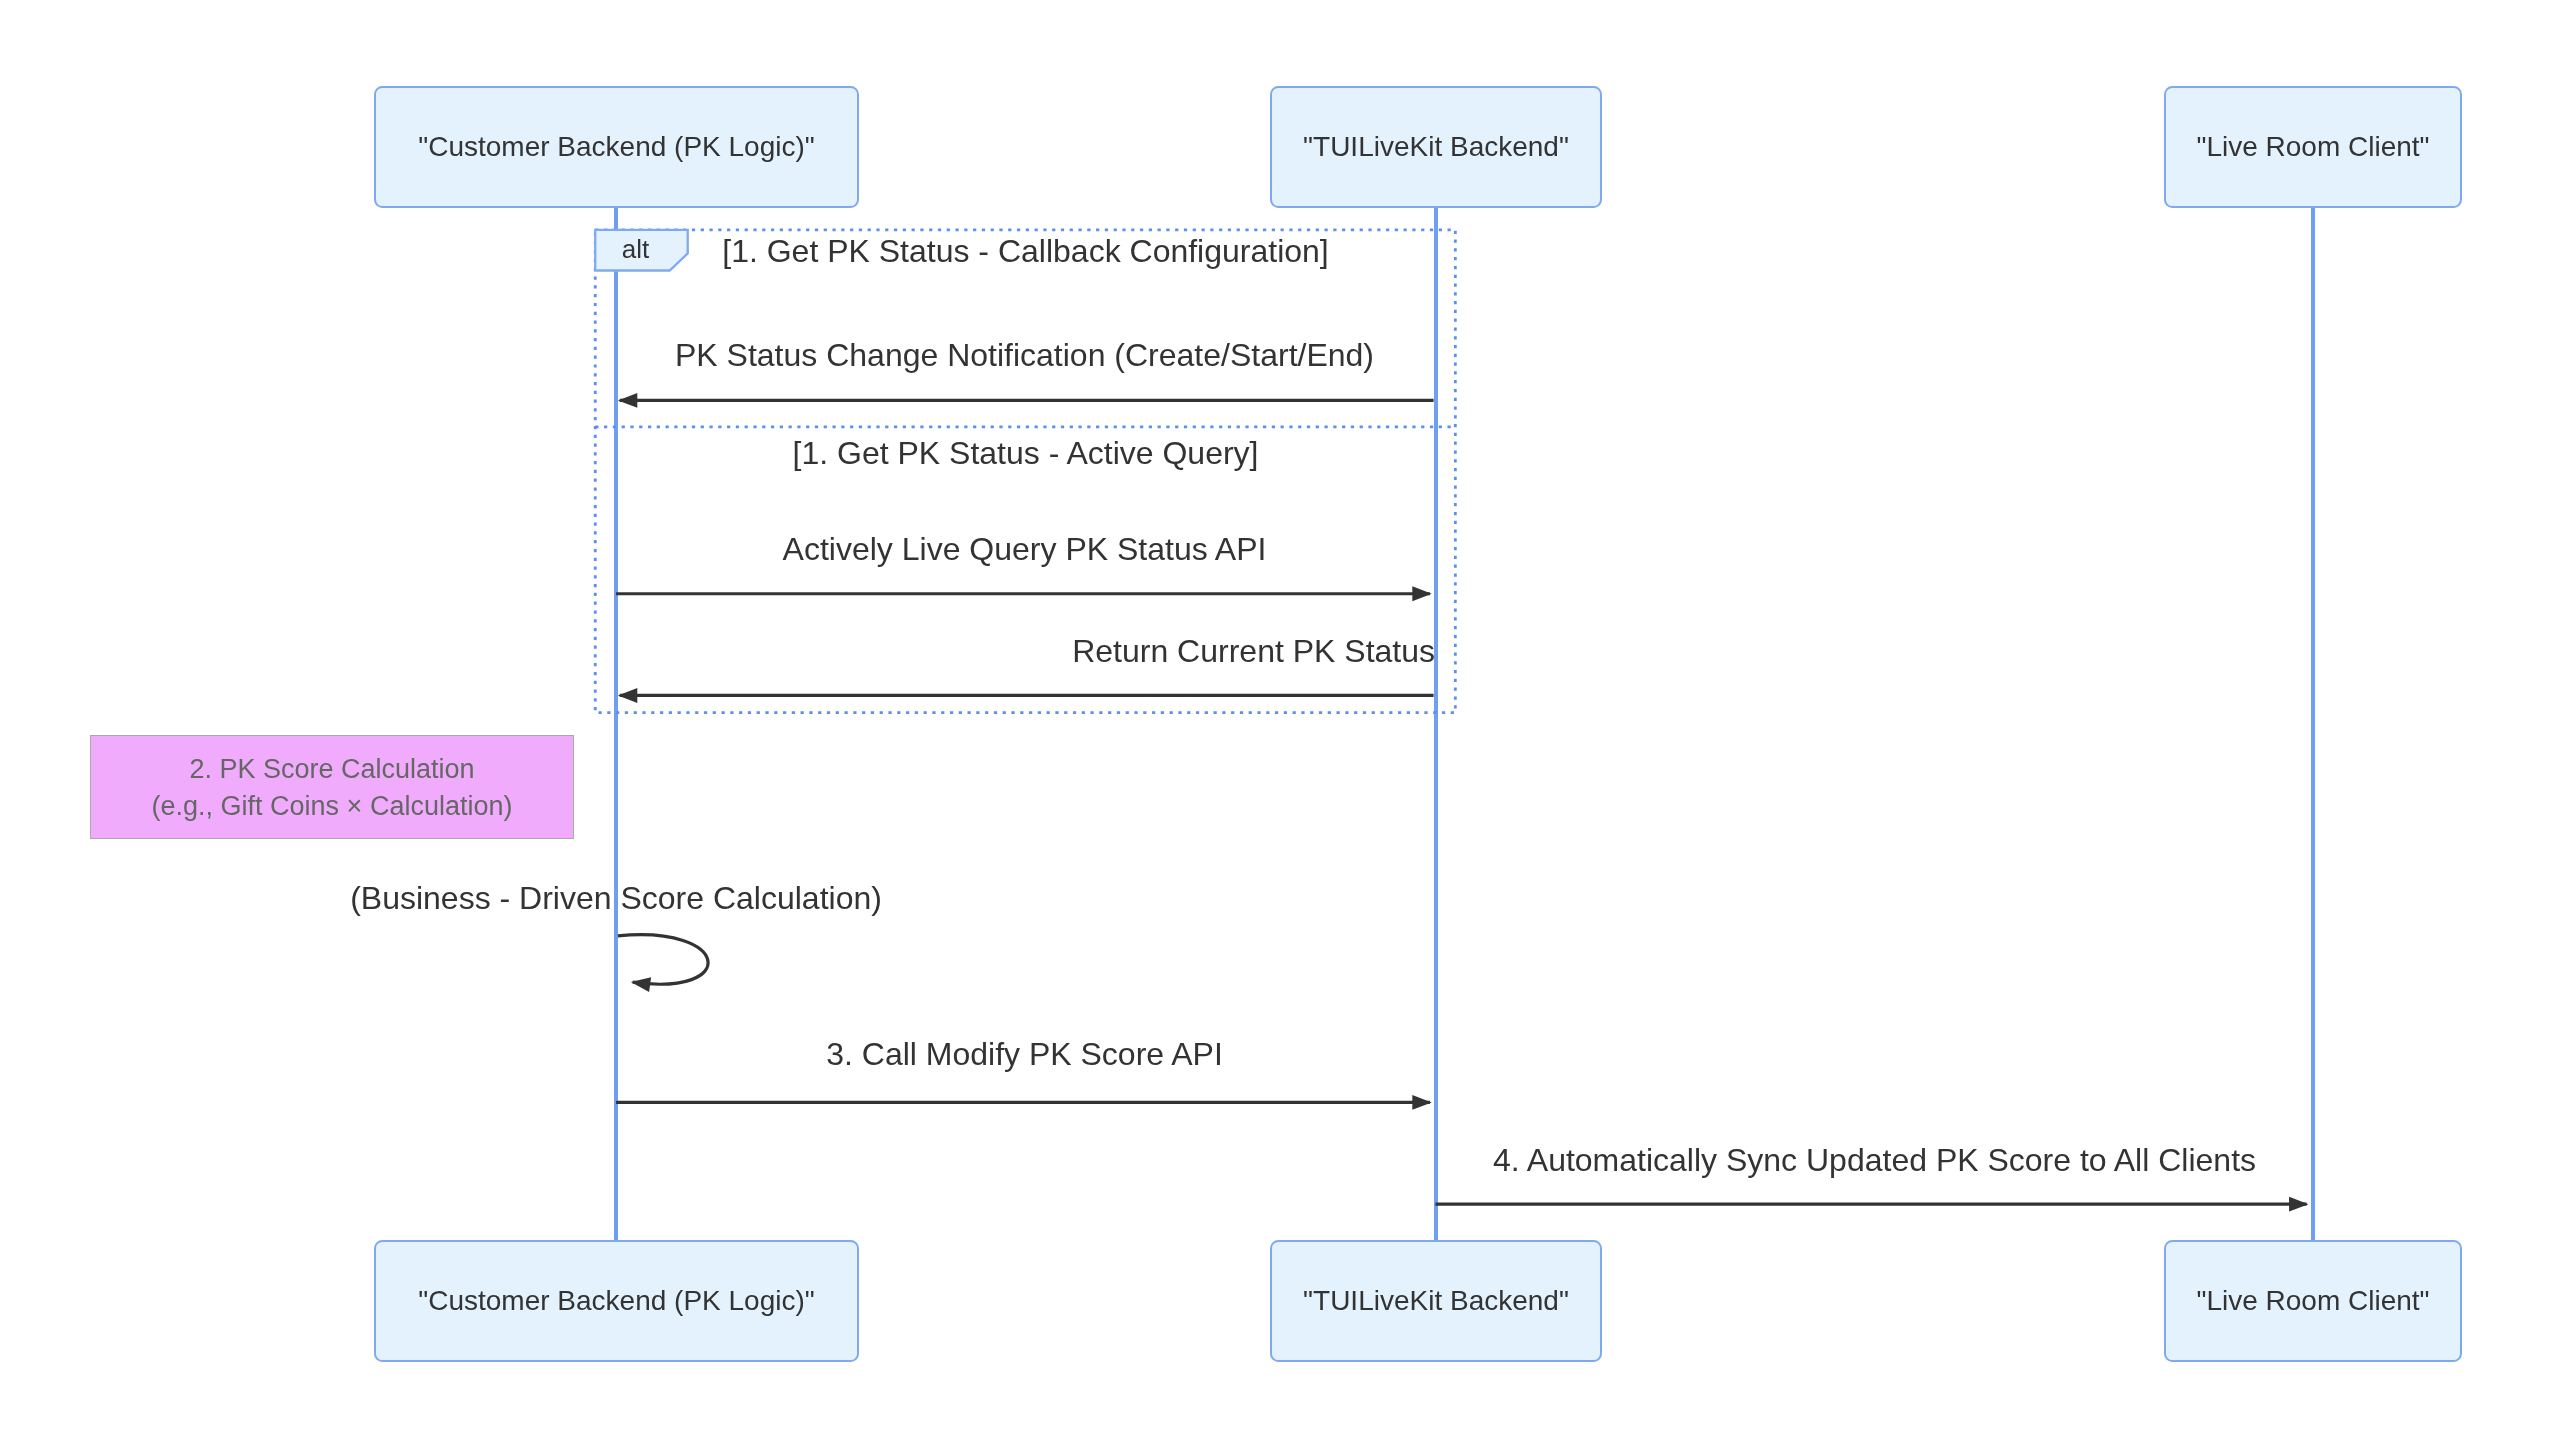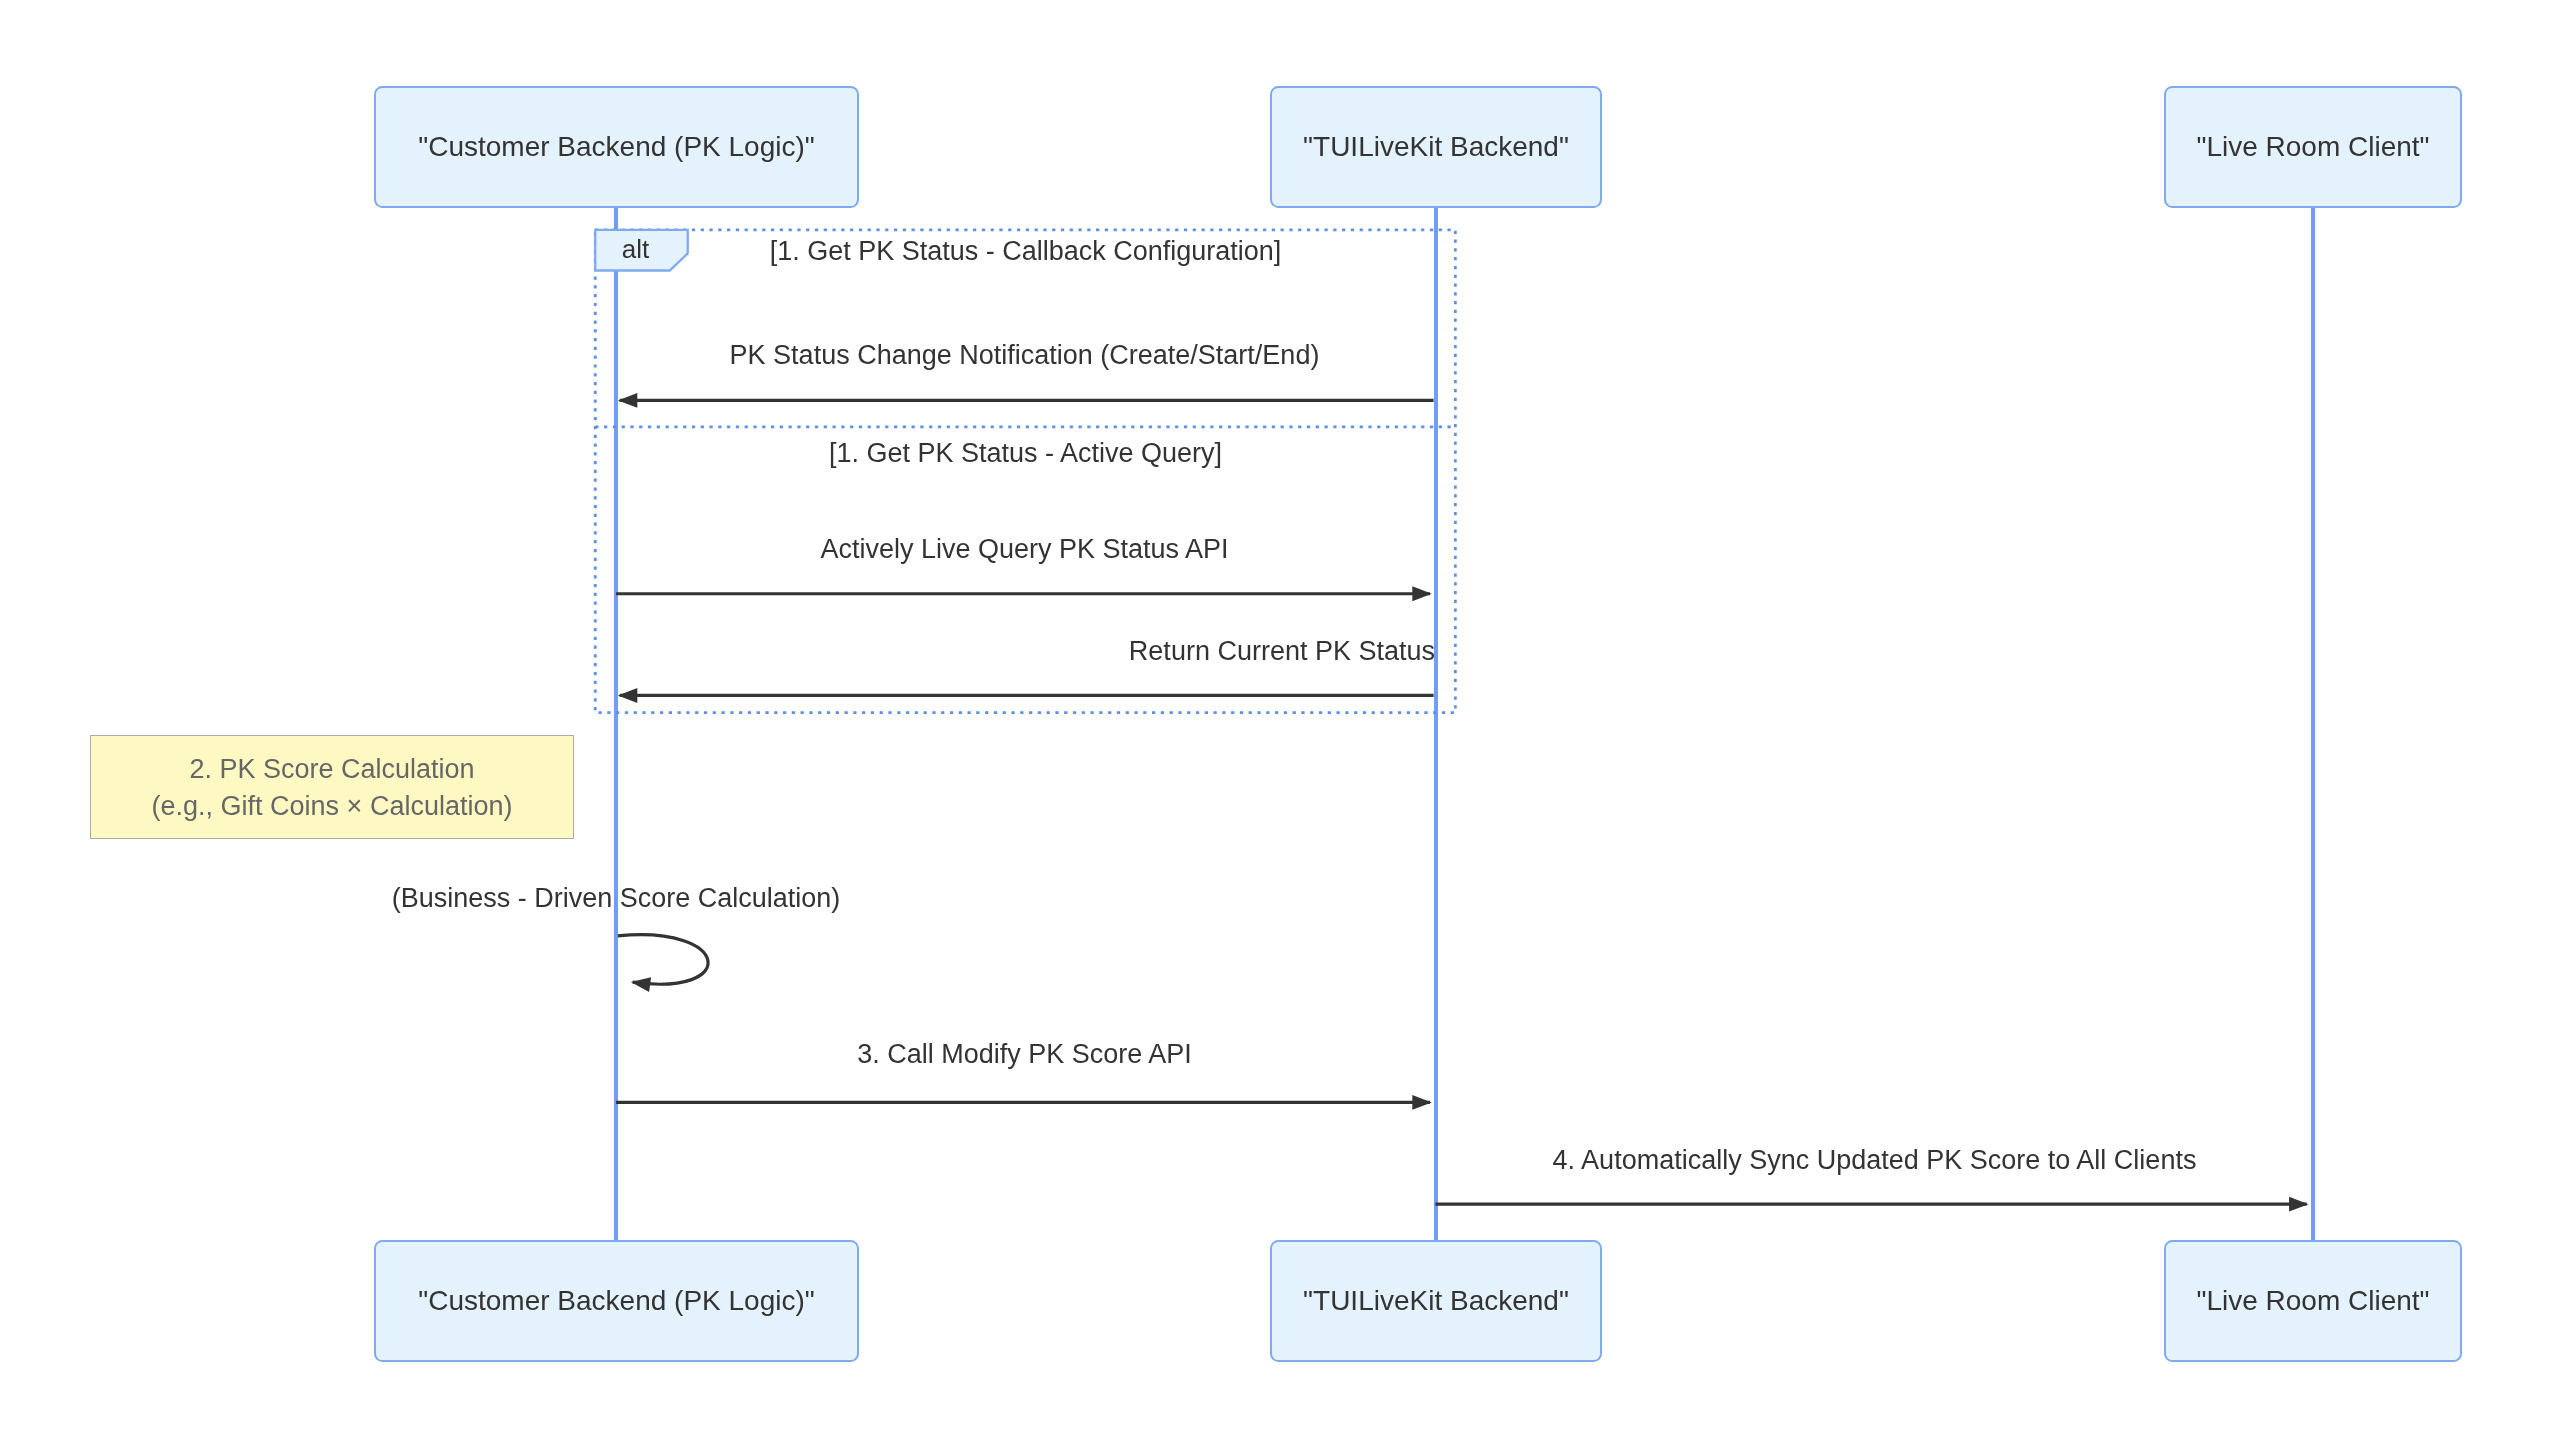--- a/index.html
+++ b/index.html
@@ -31,21 +31,21 @@
     z-index: 3;
   }
   .lifeline {
     position: absolute;
     width: 3.7px;
     background: #6f9ef2;
     z-index: 1;
   }
   .msg-label {
     position: absolute;
-    font-size: 27px;
+    font-size: 32px;
     line-height: 33px;
     text-align: center;
     color: #333333;
     white-space: nowrap;
     z-index: 4;
   }
   .alt-label-text {
     position: absolute;
     left: 595px;
     top: 231px;
@@ -57,21 +57,21 @@
     color: #333333;
     z-index: 5;
   }
   .note-box {
     position: absolute;
     left: 90px;
     top: 735px;
     width: 484px;
     height: 104px;
     box-sizing: border-box;
-    background: #fef9c3;
+    background: #f0abfc;
     border: 1.9px solid #aaaaaa;
     padding-top: 15px;
     z-index: 3;
   }
   .note-line {
     font-size: 27px;
     line-height: 37px;
     text-align: center;
     color: #666666;
     white-space: nowrap;

